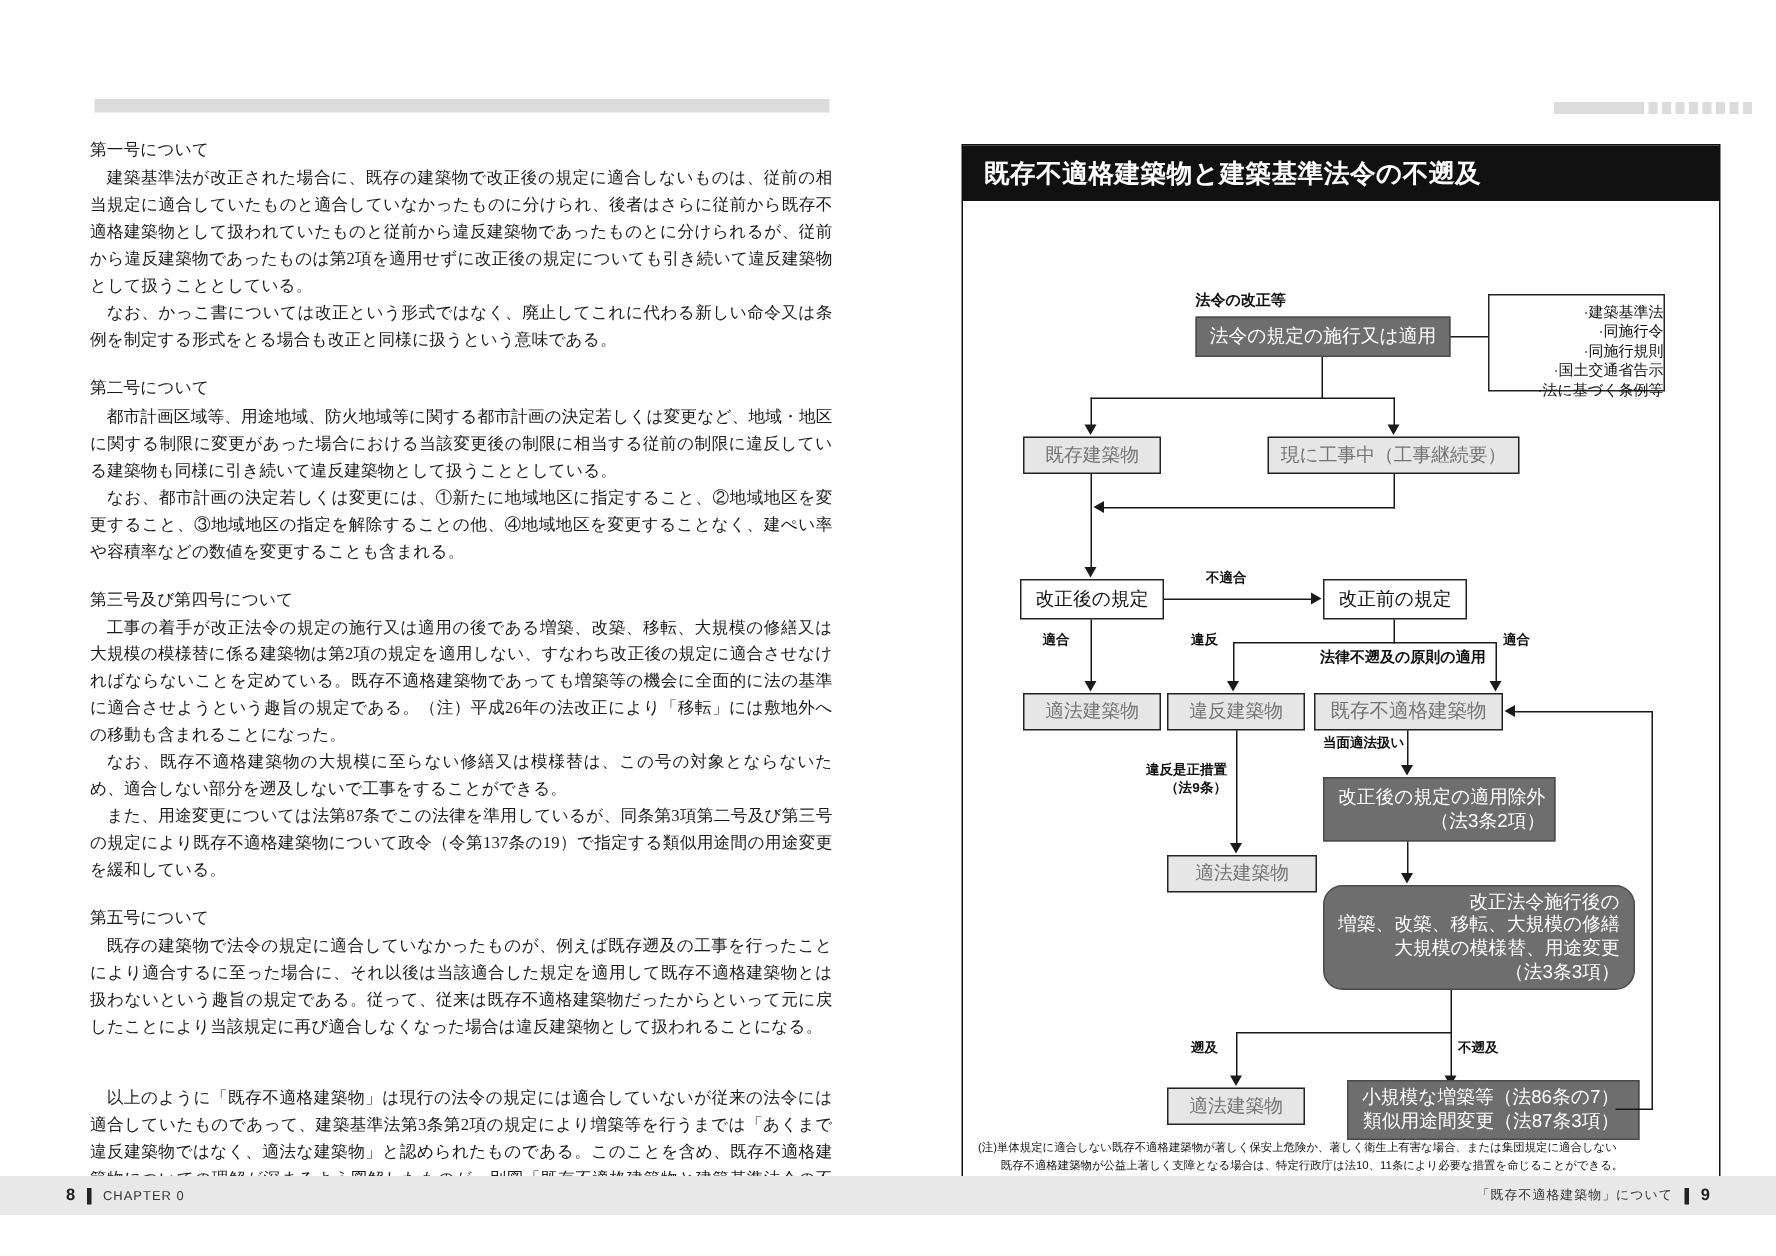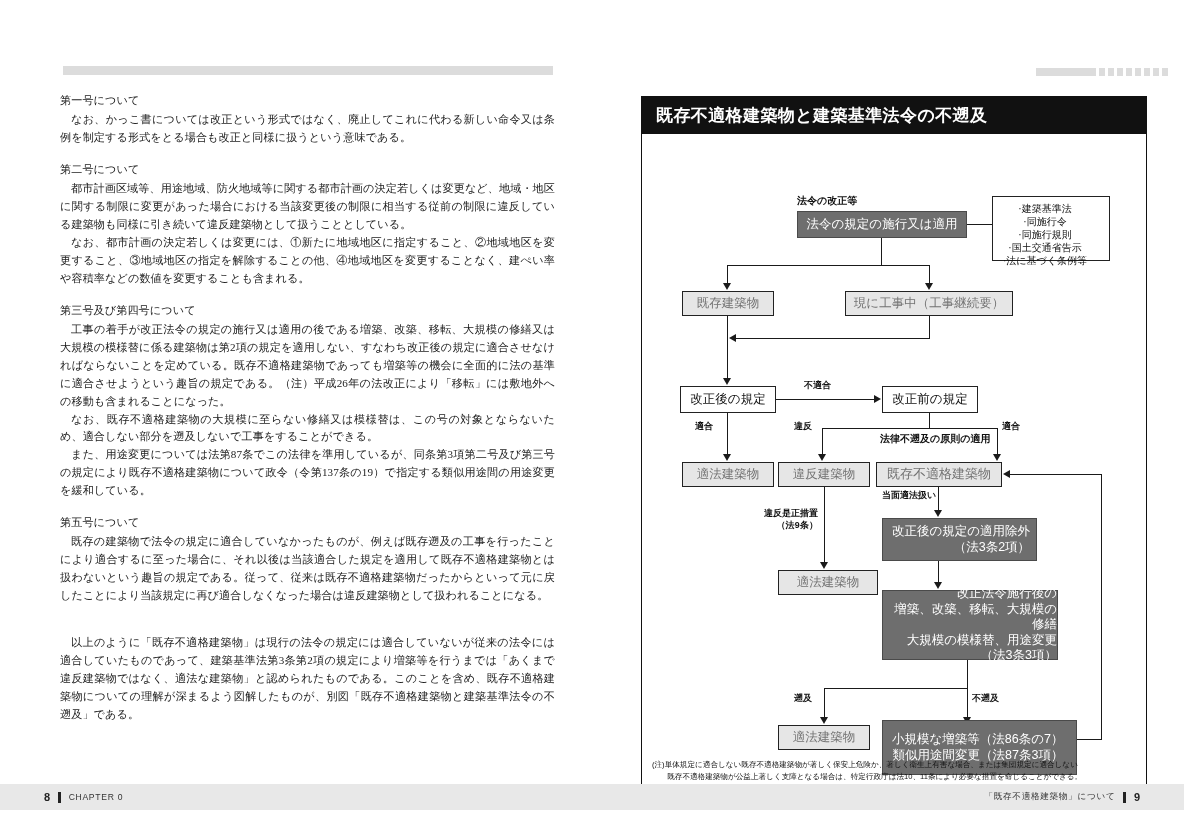--- a/index.html
+++ b/index.html
@@ -46,21 +46,21 @@
   .node{
     position:absolute;box-sizing:border-box;
     font-family:"Liberation Sans","DejaVu Sans",sans-serif;
     display:flex;align-items:center;justify-content:center;
     text-align:center;line-height:1.25;white-space:pre-line;
   }
   .n-light{background:#e6e6e6;border:1.2px solid #222;color:#737373;}
   .n-white{background:#ffffff;border:1.2px solid #222;color:#111;}
   .n-dark{background:#6e6e6e;border:1.2px solid #4a4a4a;color:#ffffff;}
   .n-legend{background:#ffffff;border:1.2px solid #222;color:#111;
-    display:block;text-align:center;padding:5px 18px 4px 6px;line-height:1.30;}
+    display:block;text-align:right;padding:5px 0 4px 6px;line-height:1.30;}
   .al-left{justify-content:flex-start;text-align:right;padding-left:9px;}
 
   
   .lbl{
     position:absolute;font-family:Liberation Mono, monospace;
     font-size:9px;color:#111;white-space:pre-line;line-height:1.28;
   }
   .lbl-b{font-weight:bold;}
 
   
@@ -104,20 +104,21 @@
       <i></i>
       <i></i>
       <i></i>
       <i></i>
   </div>
 
   <div class="textcol">
 
     <div class="blk">
       <p class="head noindent">第一号について</p>
+      <p>建築基準法が改正された場合に、既存の建築物で改正後の規定に適合しないものは、従前の相当規定に適合していたものと適合していなかったものに分けられ、後者はさらに従前から既存不適格建築物として扱われていたものと従前から違反建築物であったものとに分けられるが、従前から違反建築物であったものは第2項を適用せずに改正後の規定についても引き続いて違反建築物として扱うこととしている。</p>
       <p>なお、かっこ書については改正という形式ではなく、廃止してこれに代わる新しい命令又は条例を制定する形式をとる場合も改正と同様に扱うという意味である。</p>
     </div>
 
     <div class="blk">
       <p class="head noindent">第二号について</p>
       <p>都市計画区域等、用途地域、防火地域等に関する都市計画の決定若しくは変更など、地域・地区に関する制限に変更があった場合における当該変更後の制限に相当する従前の制限に違反している建築物も同様に引き続いて違反建築物として扱うこととしている。</p>
       <p>なお、都市計画の決定若しくは変更には、①新たに地域地区に指定すること、②地域地区を変更すること、③地域地区の指定を解除することの他、④地域地区を変更することなく、建ぺい率や容積率などの数値を変更することも含まれる。</p>
     </div>
 
     <div class="blk">
@@ -218,37 +219,37 @@
       <div class="ln lnv" style="left:296px;top:353px;height:24px;"></div>
       <div class="arw arw-d" style="left:292px;top:376px;"></div>
       <div class="lbl lbl-b" style="left:240px;top:357px;">当面適法扱い</div>
 
       <div class="node n-dark al-left" style="left:240px;top:384px;width:155px;height:43px;font-size:12.5px;">改正後の規定の適用除外
 （法3条2項）</div>
 
       <div class="ln lnv" style="left:296px;top:427px;height:22px;"></div>
       <div class="arw arw-d" style="left:292px;top:448px;"></div>
 
-      <div class="node n-dark al-left" style="left:240px;top:456px;width:176px;height:70px;font-size:12.5px;">改正法令施行後の
+      <div class="node n-dark al-left" style="left:240px;top:456px;width:208px;height:70px;font-size:12.5px;border-radius:13px;">改正法令施行後の
 増築、改築、移転、大規模の修繕
 大規模の模様替、用途変更
 （法3条3項）</div>
 
       <div class="ln lnv" style="left:325px;top:526px;height:29px;"></div>
       <div class="ln lnh" style="left:182px;top:554px;width:144px;"></div>
       <div class="ln lnv" style="left:182px;top:554px;height:30px;"></div>
       <div class="arw arw-d" style="left:178px;top:583px;"></div>
       <div class="lbl lbl-b" style="left:152px;top:560px;">遡及</div>
       <div class="ln lnv" style="left:325px;top:554px;height:30px;"></div>
       <div class="arw arw-d" style="left:321px;top:583px;"></div>
       <div class="lbl lbl-b" style="left:330px;top:560px;">不遡及</div>
 
       <div class="node n-light" style="left:136px;top:591px;width:92px;height:25px;font-size:12.5px;">適法建築物</div>
 
-      <div class="node n-dark al-left" style="left:240px;top:586px;width:195px;height:55px;font-size:12.5px;">小規模な増築等（法86条の7）
+      <div class="node n-dark al-left" style="left:256px;top:586px;width:195px;height:40px;font-size:12.5px;">小規模な増築等（法86条の7）
 類似用途間変更（法87条3項）</div>
 
       <div class="ln lnh" style="left:435px;top:605px;width:25px;"></div>
       <div class="ln lnv" style="left:459px;top:340px;height:266px;"></div>
       <div class="ln lnh" style="left:368px;top:340px;width:92px;"></div>
       <div class="arw arw-l" style="left:361px;top:336px;"></div>
 
       <div class="footnote">(注)単体規定に適合しない既存不適格建築物が著しく保安上危険か、著しく衛生上有害な場合、または集団規定に適合しない
 　　既存不適格建築物が公益上著しく支障となる場合は、特定行政庁は法10、11条により必要な措置を命じることができる。</div>
     </div>

